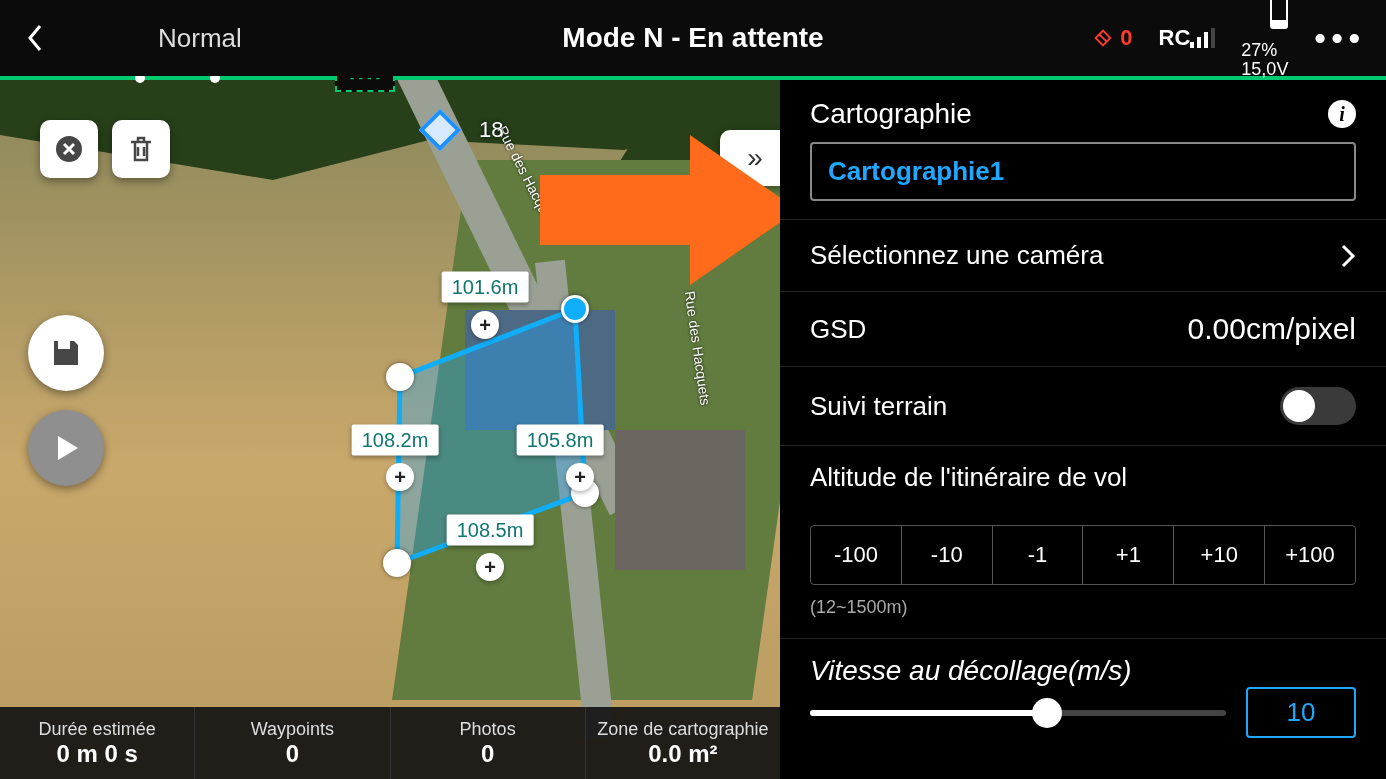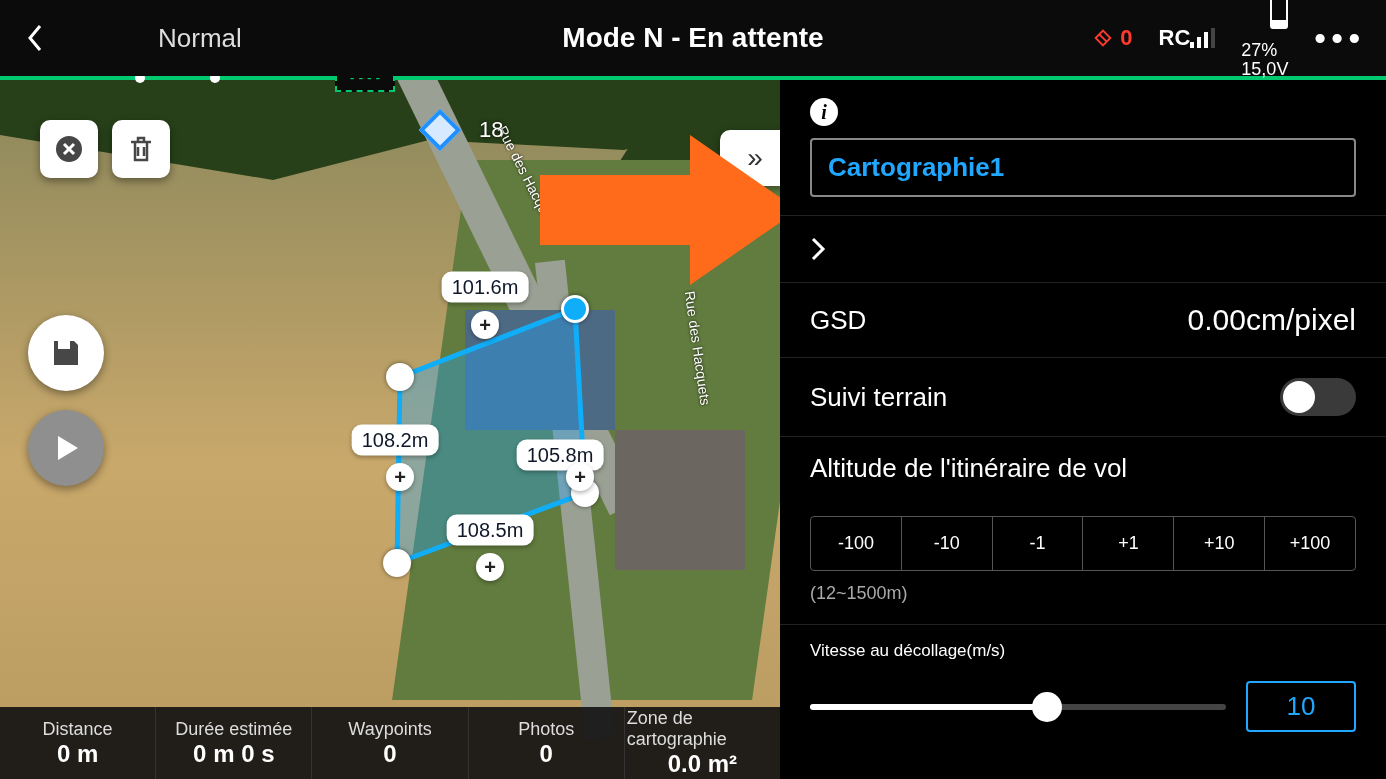--- a/index.html
+++ b/index.html
@@ -32,21 +32,21 @@
   .road2 { position:absolute; top:180px; left:560px; width:30px; height:480px; background:#9aa093; transform:rotate(-6deg);}
   .road-label { position:absolute; color:#fff; font-size:14px; text-shadow:0 0 3px #000; }
   .grass { position:absolute; top:80px; left:430px; width:360px; height:540px; background:#617c3e; transform:skewX(-8deg);}
   .buildings { position:absolute; top:230px; left:465px; width:150px; height:120px; background:#4d6a85; }
   .buildings2 { position:absolute; top:350px; left:615px; width:130px; height:140px; background:#6b6660; }
   
   .polygon { position:absolute; top:215px; left:385px; width:212px; height:262px; }
   .polygon svg { position:absolute; inset:0; overflow:visible;}
   .handle { position:absolute; width:28px; height:28px; background:#fff; border-radius:50%; border:2px solid #fff; box-shadow:0 0 4px rgba(0,0,0,.5); transform:translate(-50%,-50%);}
   .handle.blue { background:#10aef8; border:3px solid #fff;}
-  .edge-label { position:absolute; background:#fff; color:#0f172a; font-size:20px; font-weight:500; padding:4px 10px; border-radius:10px; transform:translate(-50%,-50%); white-space:nowrap; box-shadow:0 2px 4px rgba(0,0,0,.3);}
+  .edge-label { position:absolute; background:#fff; color:#0f766e; font-size:20px; font-weight:500; padding:4px 10px; border-radius:2px; transform:translate(-50%,-50%); white-space:nowrap; box-shadow:0 2px 4px rgba(0,0,0,.3);}
   .edge-plus { position:absolute; width:28px; height:28px; background:#fff; color:#222; border-radius:50%; font-size:20px; font-weight:bold; display:flex; align-items:center; justify-content:center; transform:translate(-50%,-50%); box-shadow:0 2px 4px rgba(0,0,0,.3);}
   .wp-mark { position:absolute; top:35px; left:425px; display:flex; align-items:center; gap:24px; color:#fff; font-size:22px; text-shadow:0 0 4px #000;}
   .wp-mark .diamond{ width:30px; height:30px; border:4px solid #1e90ff; background:#d6e9ff; transform:rotate(45deg);}
   
   .float-btn { position:absolute; width:58px; height:58px; background:#fff; border-radius:10px; display:flex; align-items:center; justify-content:center; box-shadow:0 3px 8px rgba(0,0,0,.4);}
   .float-btn.circle { border-radius:50%; width:76px; height:76px;}
   .float-btn svg, .float-btn .glyph { color:#333; }
   .collapse-btn { position:absolute; top:50px; right:-10px; width:70px; height:56px; background:#fff; border-radius:10px; display:flex; align-items:center; justify-content:center; color:#333; font-size:28px; box-shadow:0 3px 8px rgba(0,0,0,.4);}
   
   .big-arrow { position:absolute; top:130px; left:540px; z-index:15;}
@@ -65,26 +65,26 @@
   .name-input input{ width:100%; background:transparent; border:2px solid #888; color:#20a7ff; font-size:26px; font-weight:600; padding:12px 16px; border-radius:4px;}
   .row { display:flex; align-items:center; justify-content:space-between; padding:20px 30px; border-top:1px solid #222;}
   .row .label{ font-size:26px; color:#fff;}
   .row .value{ font-size:30px; color:#fff;}
   .chev { display:inline-block;}
   .toggle { width:76px; height:38px; background:#3a3a3a; border-radius:20px; position:relative;}
   .toggle .knob{ position:absolute; top:3px; left:3px; width:32px; height:32px; background:#fff; border-radius:50%;}
   .alt-section { padding:16px 30px 20px; border-top:1px solid #222;}
   .alt-section .label{ font-size:26px; margin-bottom:32px;}
   .stepper { display:flex; border:1px solid #555; border-radius:4px; overflow:hidden;}
-  .stepper .step{ flex:1; text-align:center; padding:16px 0; font-size:18px; border-right:1px solid #555;}
+  .stepper .step{ flex:1; text-align:center; padding:16px 0; font-size:22px; border-right:1px solid #555;}
   .stepper .step:last-child{border-right:none;}
   .stepper .step.value{ color:#20a7ff; font-weight:600; border:2px solid #555;}
   .hint { font-size:18px; color:#aaa; margin-top:12px;}
   .speed-section { padding:16px 30px 30px; border-top:1px solid #222;}
-  .speed-section .label{ font-size:17px; margin-bottom:20px;}
+  .speed-section .label{ font-size:28px; font-style:italic;}
   .slider-row{ display:flex; align-items:center; gap:20px;}
   .slider { flex:1; height:6px; background:#444; border-radius:3px; position:relative;}
   .slider .fill{ position:absolute; top:0; left:0; height:100%; background:#fff; border-radius:3px; width:57%;}
   .slider .knob{ position:absolute; top:50%; left:57%; width:30px; height:30px; background:#fff; border-radius:50%; transform:translate(-50%,-50%);}
   .speed-val { width:110px; border:2px solid #20a7ff; color:#20a7ff; font-size:26px; text-align:center; padding:8px 0; border-radius:4px;}
 </style>
 </head>
 <body>
 
 <div class="topbar">
@@ -154,21 +154,21 @@
     <div class="handle blue" style="top:14px;left:190px"></div>
     <div class="handle" style="top:198px;left:200px"></div>
     <div class="handle" style="top:268px;left:12px"></div>
 
     <div class="edge-label" style="top:-8px;left:100px">101.6m</div>
     <div class="edge-plus" style="top:30px;left:100px">+</div>
 
     <div class="edge-label" style="top:145px;left:10px">108.2m</div>
     <div class="edge-plus" style="top:182px;left:15px">+</div>
 
-    <div class="edge-label" style="top:160px;left:175px">105.8m</div>
+    <div class="edge-label" style="top:145px;left:175px">105.8m</div>
     <div class="edge-plus" style="top:182px;left:195px">+</div>
 
     <div class="edge-label" style="top:235px;left:105px">108.5m</div>
     <div class="edge-plus" style="top:272px;left:105px">+</div>
   </div>
 
   <div class="float-btn" style="top:40px;left:40px">
     <svg width="30" height="30" viewBox="0 0 30 30">
         <circle cx="15" cy="15" r="13" fill="#474747"></circle>
         <path d="M10 10 L20 20 M20 10 L10 20" stroke="#fff" stroke-width="3"></path>
@@ -194,50 +194,48 @@
     <span>»</span>
   </div>
 </div>
 
 <svg class="big-arrow" width="260" height="160" viewBox="0 0 260 160">
   <polygon points="0,45 150,45 150,5 258,80 150,155 150,115 0,115" fill="#ff6b1a"></polygon>
 </svg>
 
 <div class="stats">
   <div class="cell">
-    <div class="label">Distance</div>
-    <div class="value">0 m</div>
-  </div>
-  <div class="cell">
     <div class="label">Durée estimée</div>
     <div class="value">0 m 0 s</div>
   </div>
   <div class="cell">
     <div class="label">Waypoints</div>
     <div class="value">0</div>
   </div>
   <div class="cell">
     <div class="label">Photos</div>
     <div class="value">0</div>
   </div>
   <div class="cell">
     <div class="label">Zone de cartographie</div>
     <div class="value">0.0 m²</div>
   </div>
 </div>
 
 <div class="panel">
   <div class="panel-title-row">
+    <h2>Cartographie</h2>
     <div class="info-icon">i</div>
   </div>
   <div class="name-input">
     <input type="text" value="Cartographie1" style="">
   </div>
 
   <div class="row">
+    <div class="label">Sélectionnez une caméra</div>
     <svg class="chev" width="16" height="26" viewBox="0 0 16 26">
         <polyline points="3,3 13,13 3,23" fill="none" stroke="#fff" stroke-width="3"></polyline>
       </svg>
   </div>
 
   <div class="row">
     <div class="label">GSD</div>
     <div class="value">0.00cm/pixel</div>
   </div>
 

